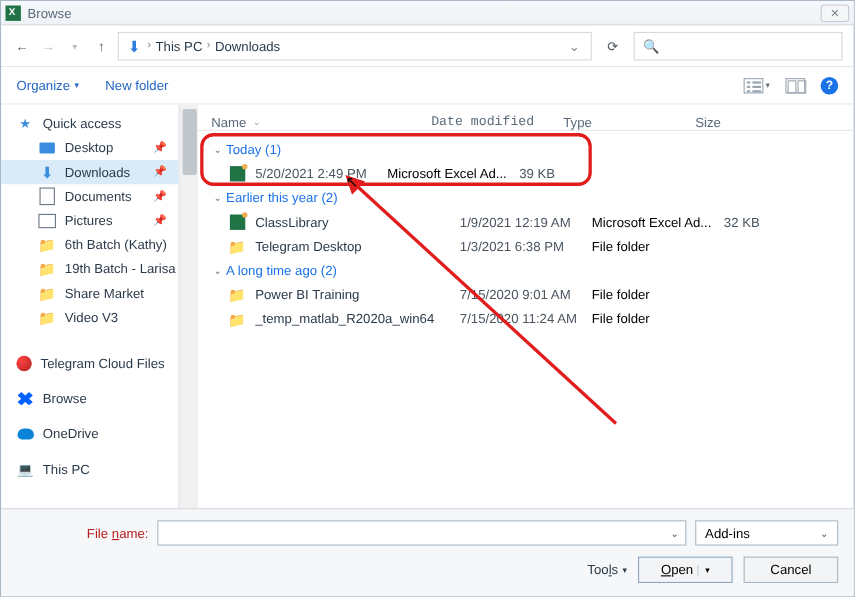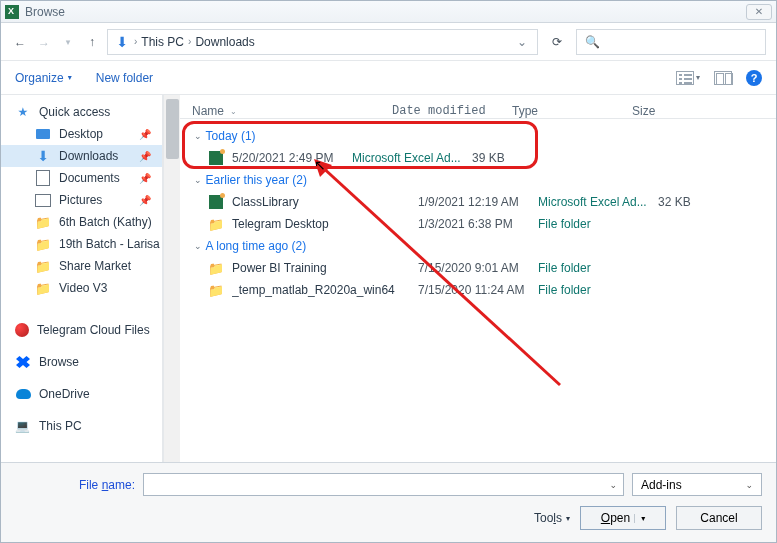--- a/index.html
+++ b/index.html
@@ -96,32 +96,32 @@
   .filelist { flex:1; overflow-y:auto; padding:6px 0 6px 14px; position:relative;}
   .group { color:#1a73e8; height:22px; display:flex; align-items:center; gap:4px;}
   .group .gchev{font-size:9px;color:#6a7682;}
   .row { height:22px; display:flex; align-items:center; color:#2b3a4a; padding-left:14px;}
   .row .fi { width:16px; height:16px; margin-right:8px; display:flex; align-items:center; justify-content:center;}
   .fi-xl{width:14px;height:14px;background:#217346;position:relative;}
   .fi-xl::after{content:"";position:absolute;right:-2px;top:-2px;width:5px;height:5px;border-radius:50%;background:#f0ad4e;}
   .fi-fold{color:#e7c65c;font-size:13px;}
   .rn{width:186px;white-space:nowrap;overflow:hidden;text-overflow:ellipsis;}
   .rd{width:120px;color:#4a5560;font-size:12px;}
-  .rt{width:120px;color:#0f766e;font-size:12px;white-space:nowrap;overflow:hidden;text-overflow:ellipsis;}
+  .rt{width:120px;color:#000000;font-size:12px;white-space:nowrap;overflow:hidden;text-overflow:ellipsis;}
   .rs{width:60px;color:#4a5560;font-size:12px;}
   
   .annot-box{position:absolute;border:3px solid #e11d1d;border-radius:12px;pointer-events:none;}
   .annot-arrow{position:absolute;pointer-events:none;}
   
   .footer {
     border-top:1px solid #d0d7de; padding:10px 14px 12px 14px;
     display:flex; flex-direction:column; gap:10px; background:#f6f7f8;
   }
   .frow{display:flex;align-items:center;gap:8px;}
-  .frow label{width:120px;text-align:right;color:#1d4ed8;}
+  .frow label{width:120px;text-align:right;color:#b91c1c;}
   .frow label .ul{text-decoration:underline;}
   .fn-input{flex:1;height:23px;border:1px solid #aab7c4;background:#fff;display:flex;align-items:center;justify-content:flex-end;padding:0 6px;}
   .fn-input .dd{font-size:9px;color:#555;}
   .combo{width:130px;height:23px;border:1px solid #aab7c4;background:#fff;display:flex;align-items:center;padding:0 8px;justify-content:space-between;}
   .btnrow{display:flex;justify-content:flex-end;align-items:center;gap:10px;}
   .linkbtn{color:#2b3a4a;display:flex;align-items:center;gap:4px;cursor:pointer;}
   .winbtn{width:86px;height:24px;border:1px solid #aab7c4;background:#f2f4f6;display:flex;align-items:center;justify-content:center;cursor:pointer;}
   .winbtn.primary{border-color:#8ea6c0;}
   .winbtn .dd{font-size:8px;margin-left:4px;border-left:1px solid #c0c8d0;padding-left:6px;}
 </style>

